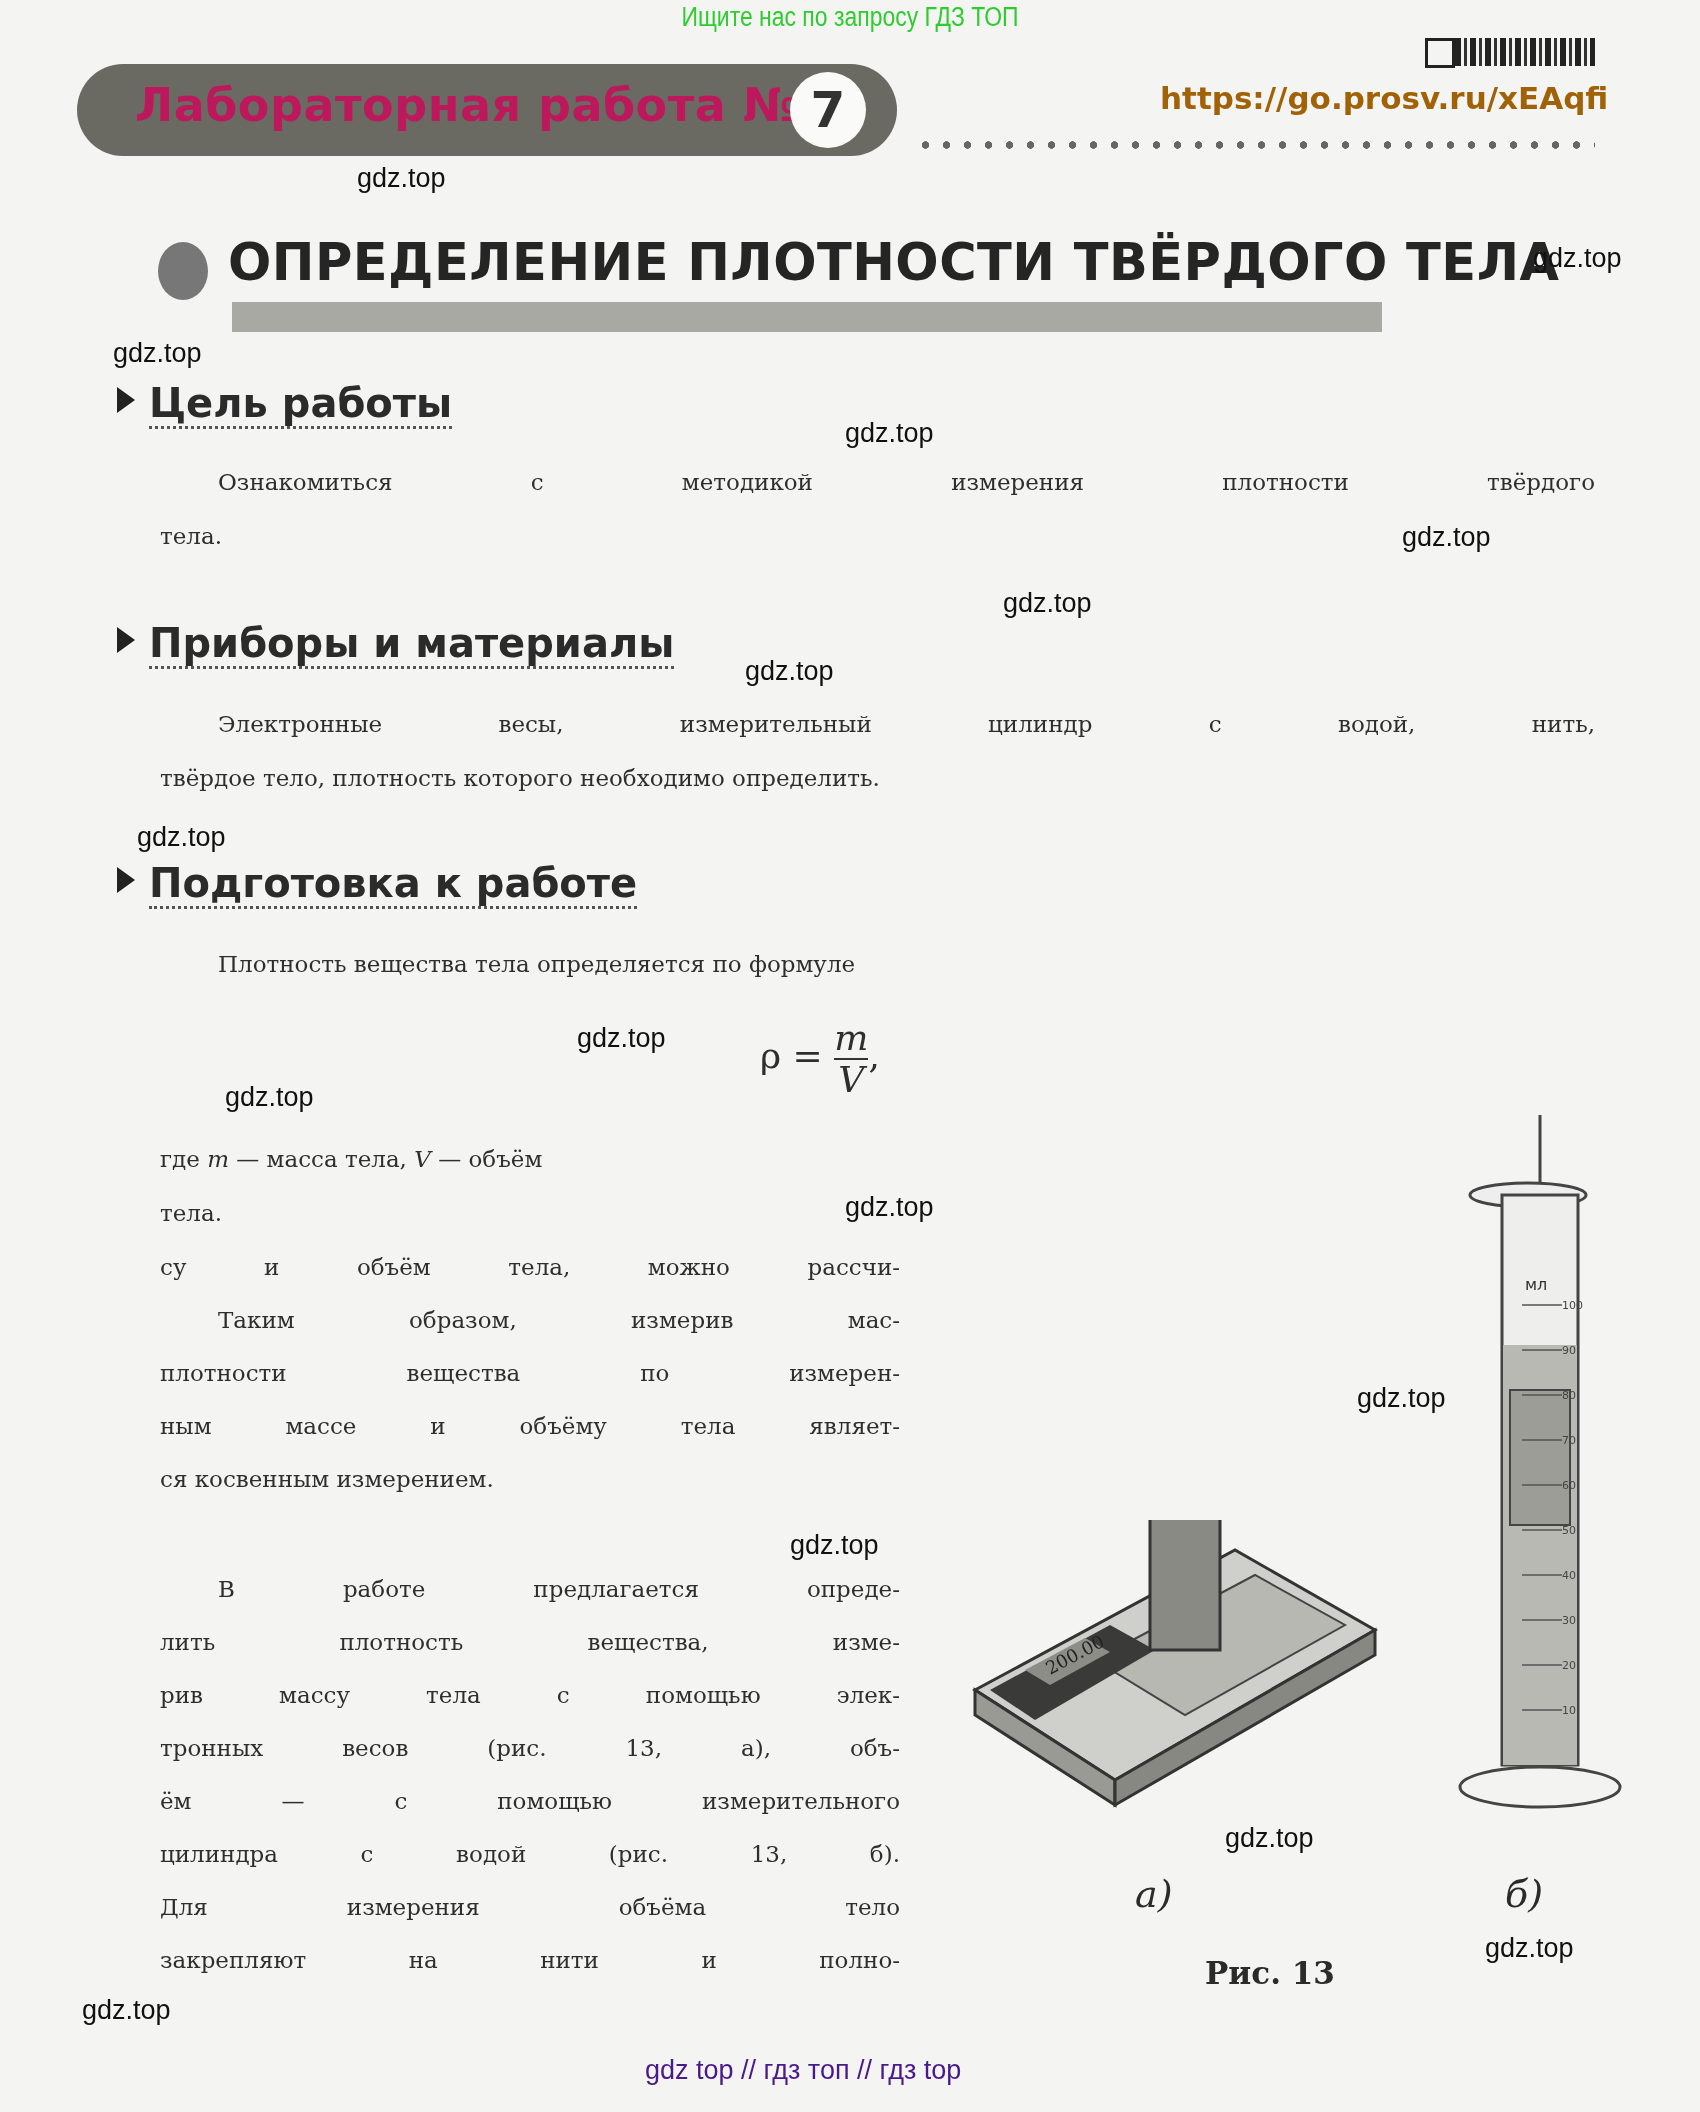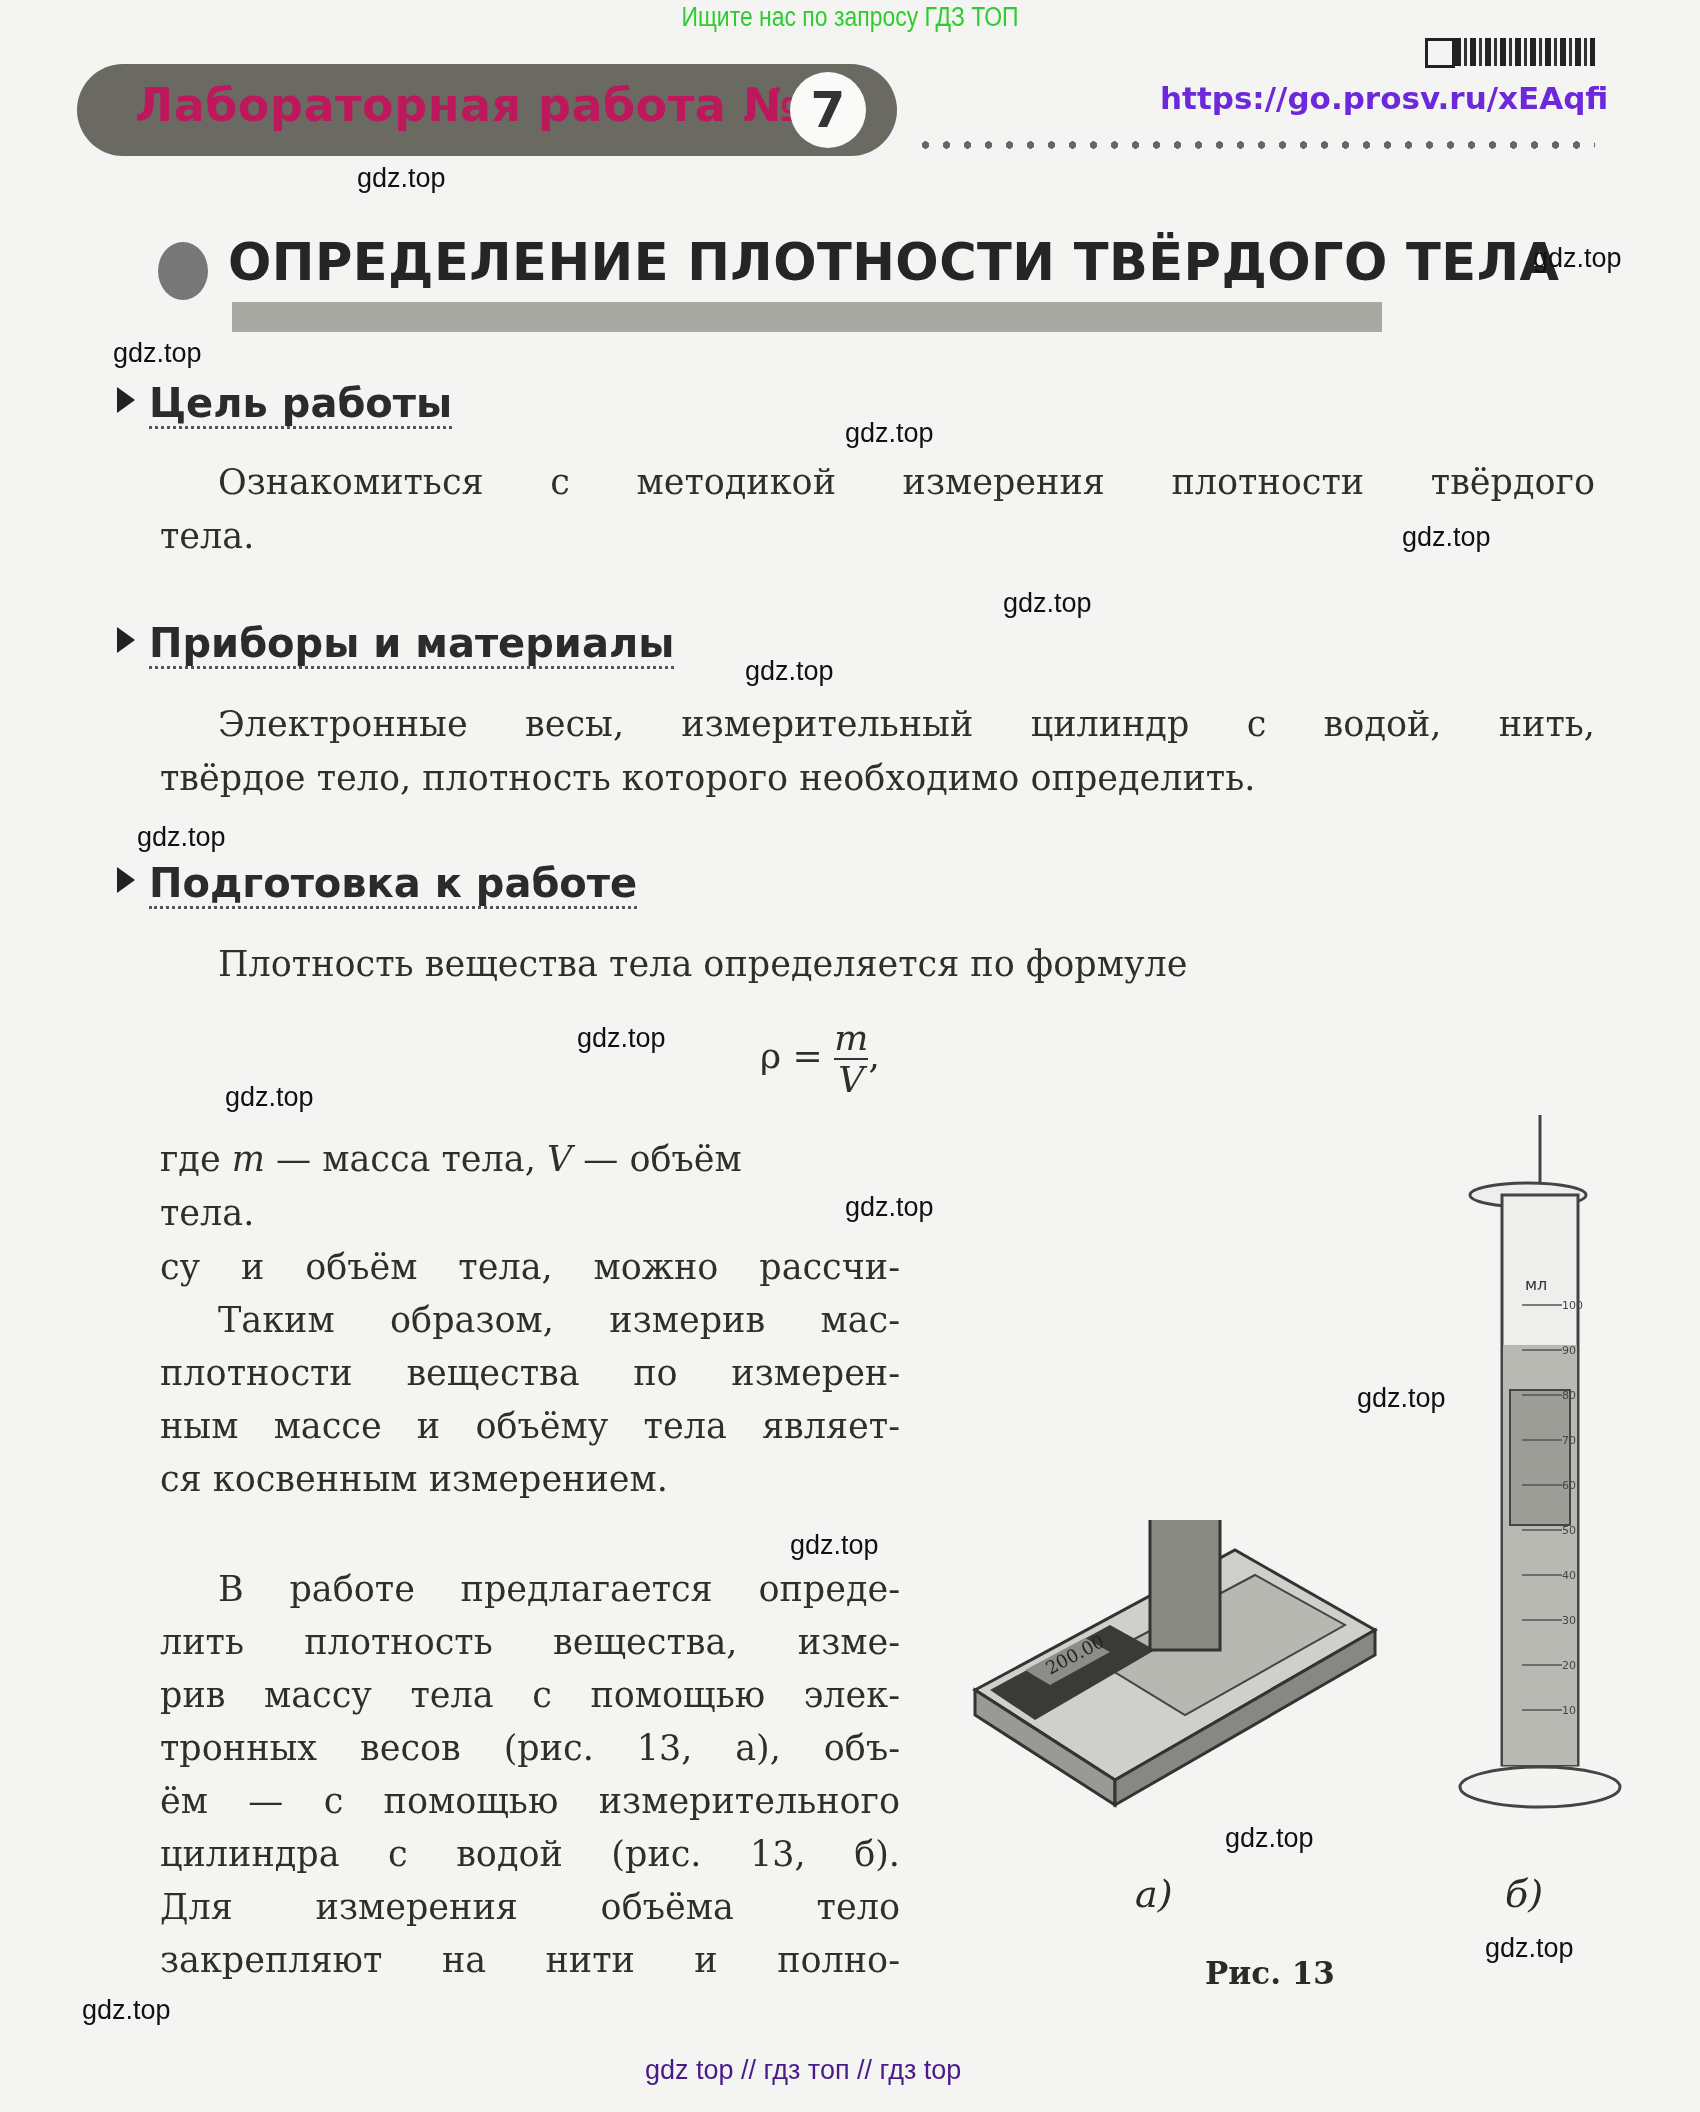--- a/index.html
+++ b/index.html
@@ -12,32 +12,32 @@
   .wm-bottom{left:645px;top:2055px;color:#4b1a8a;font-family:"Liberation Sans",sans-serif;font-size:27px;}
   .pill{left:77px;top:64px;width:820px;height:92px;border-radius:46px;background:#6a6a62;}
   .pill-text{left:135px;top:78px;font-family:"DejaVu Sans",sans-serif;font-weight:bold;
              font-size:46px;color:#be185d;letter-spacing:0.5px;}
   .pill-num{left:790px;top:72px;width:76px;height:76px;border-radius:50%;background:#fafaf8;
             font-family:"DejaVu Sans",sans-serif;font-weight:bold;font-size:50px;color:#333;
             text-align:center;line-height:76px;}
   .qr{left:1425px;top:38px;width:170px;height:28px;
       background:repeating-linear-gradient(90deg,#222 0 6px,#f4f4f3 6px 9px,#333 9px 12px,#f4f4f3 12px 15px);}
   .qr::before{content:"";position:absolute;left:0;top:0;width:24px;height:24px;border:3px solid #222;background:#f4f4f3;}
-  .url{left:1160px;top:80px;font-family:"DejaVu Sans",sans-serif;font-weight:bold;font-size:31px;color:#6d28d9;}
+  .url{left:1160px;top:80px;font-family:"DejaVu Sans",sans-serif;font-weight:bold;font-size:31px;color:#a16207;}
   .dots{left:915px;top:140px;width:680px;height:10px;
         background:radial-gradient(circle,#666 3.5px,transparent 4px) 0 0/21px 10px repeat-x;}
   .title-dot{left:158px;top:242px;width:50px;height:58px;border-radius:50%;background:#777;}
   .title{left:228px;top:232px;font-family:"DejaVu Sans",sans-serif;font-weight:900;font-size:52px;
          color:#252525;letter-spacing:0.5px;transform:scaleX(0.98);transform-origin:left;}
   .title-bar{left:232px;top:302px;width:1150px;height:30px;background:#a9a9a3;}
   .h{font-family:"DejaVu Sans",sans-serif;font-weight:bold;font-size:40px;color:#2b2b2b;padding-left:42px;}
   .arrow{display:inline-block;width:0;height:0;border-top:13px solid transparent;border-bottom:13px solid transparent;
          border-left:18px solid #222;margin-right:14px;vertical-align:4px;}
   .uline{border-bottom:3px dotted #555;}
-  .p{font-size:35px;line-height:53px;color:#2e2e2a;}
+  .p{font-size:23px;line-height:53px;color:#2e2e2a;}
   .just{text-align:justify;text-align-last:justify;}
   .frac{display:inline-block;vertical-align:middle;text-align:center;font-style:italic;}
   .frac span{display:block;line-height:40px;}
   .frac .num{border-bottom:2px solid #333;}
   i{font-style:italic;}
   .caption{font-style:italic;font-size:38px;}
   .fig-title{font-weight:bold;font-size:31px;text-align:center;}
 </style>
 </head>
 <body>

